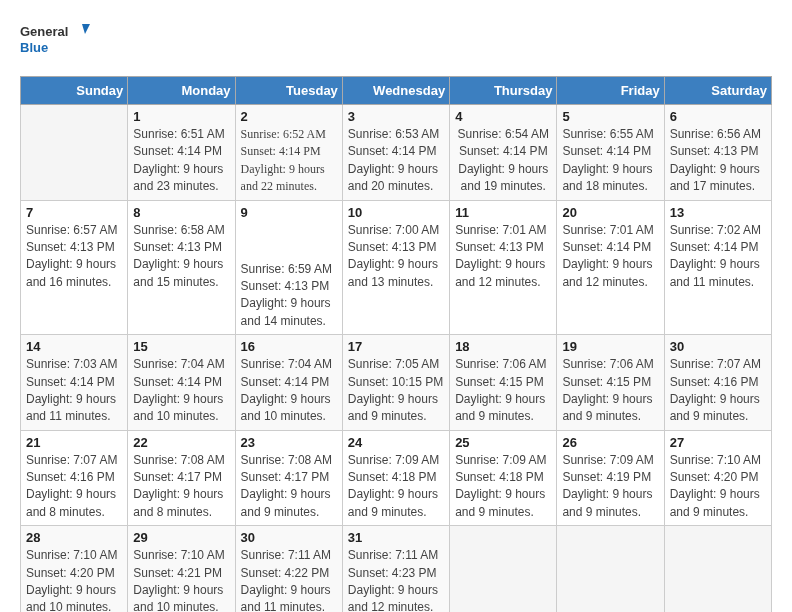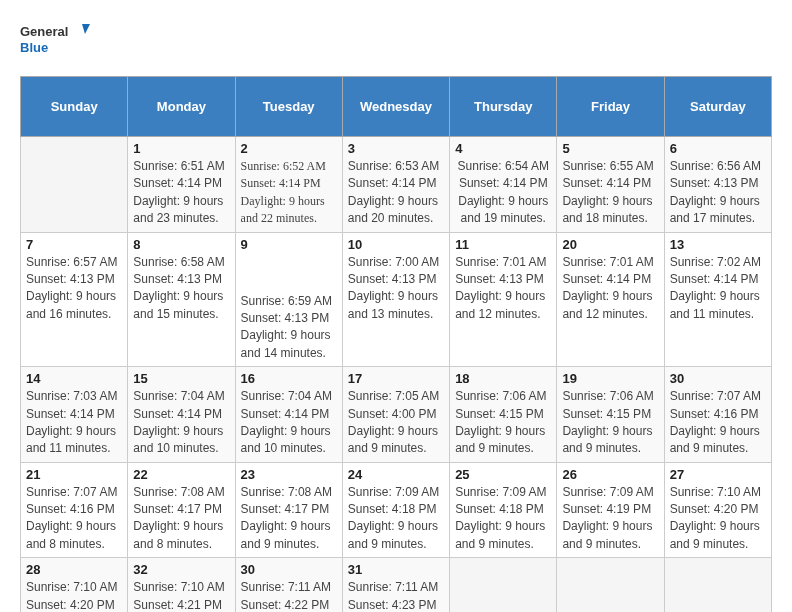--- a/index.html
+++ b/index.html
@@ -36,22 +36,22 @@
     }
     .calendar {
       width: 100%;
       border-collapse: collapse;
       margin-top: 8px;
       font-size: 11px;
     }
     .calendar thead tr th {
       background-color: #3c7fc0;
       color: #fff;
-      padding: 22px 4px;
-      text-align: center;
+      padding: 6px 4px;
+      text-align: right;
       font-size: 13px;
       font-weight: bold;
       border: 1px solid #aaa;
     }
     .calendar tbody tr td {
       vertical-align: top;
       padding: 4px 5px;
       border: 1px solid #ccc;
       width: 107px;
       min-height: 80px;
@@ -218,21 +218,21 @@
         <td>
           <span class="day-number">16</span>
           <div class="day-info" style="white-space: pre-line;">Sunrise: 7:04 AM
 Sunset: 4:14 PM
 Daylight: 9 hours
 and 10 minutes.</div>
         </td>
         <td>
           <span class="day-number">17</span>
           <div class="day-info" style="white-space: pre-line;">Sunrise: 7:05 AM
-Sunset: 4:00 PM
+Sunset: 10:15 PM
 Daylight: 9 hours
 and 9 minutes.</div>
         </td>
         <td>
           <span class="day-number">18</span>
           <div class="day-info" style="white-space: pre-line;">Sunrise: 7:06 AM
 Sunset: 4:15 PM
 Daylight: 9 hours
 and 9 minutes.</div>
         </td>
@@ -304,21 +304,21 @@
       </tr>
       <tr>
         <td>
           <span class="day-number">28</span>
           <div class="day-info" style="white-space: pre-line;">Sunrise: 7:10 AM
 Sunset: 4:20 PM
 Daylight: 9 hours
 and 10 minutes.</div>
         </td>
         <td>
-          <span class="day-number">32</span>
+          <span class="day-number">29</span>
           <div class="day-info" style="white-space: pre-line;">Sunrise: 7:10 AM
 Sunset: 4:21 PM
 Daylight: 9 hours
 and 10 minutes.</div>
         </td>
         <td>
           <span class="day-number">30</span>
           <div class="day-info" style="white-space: pre-line;">Sunrise: 7:11 AM
 Sunset: 4:22 PM
 Daylight: 9 hours

